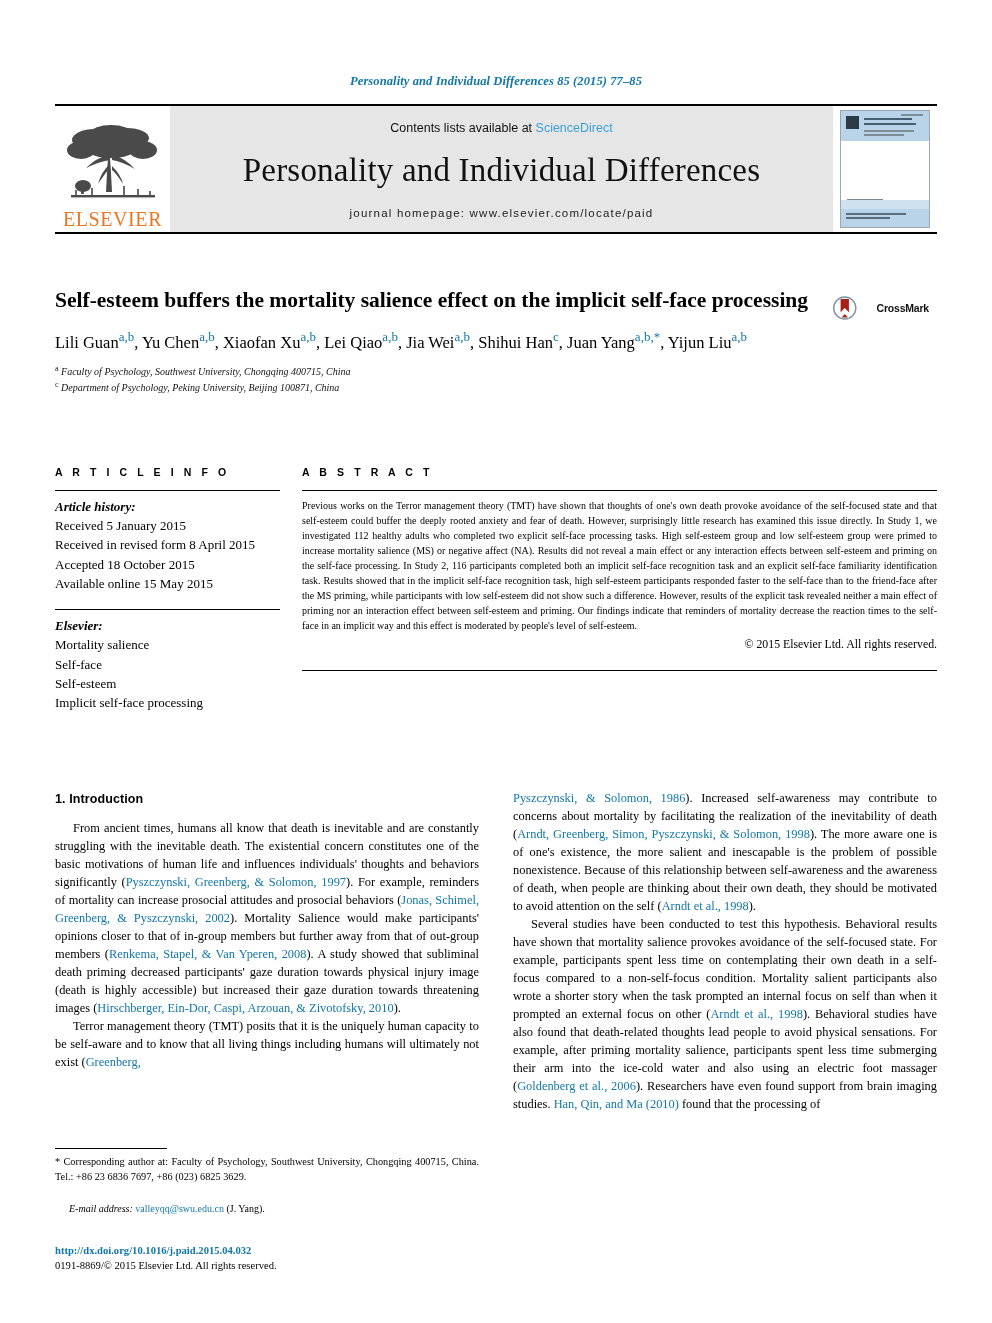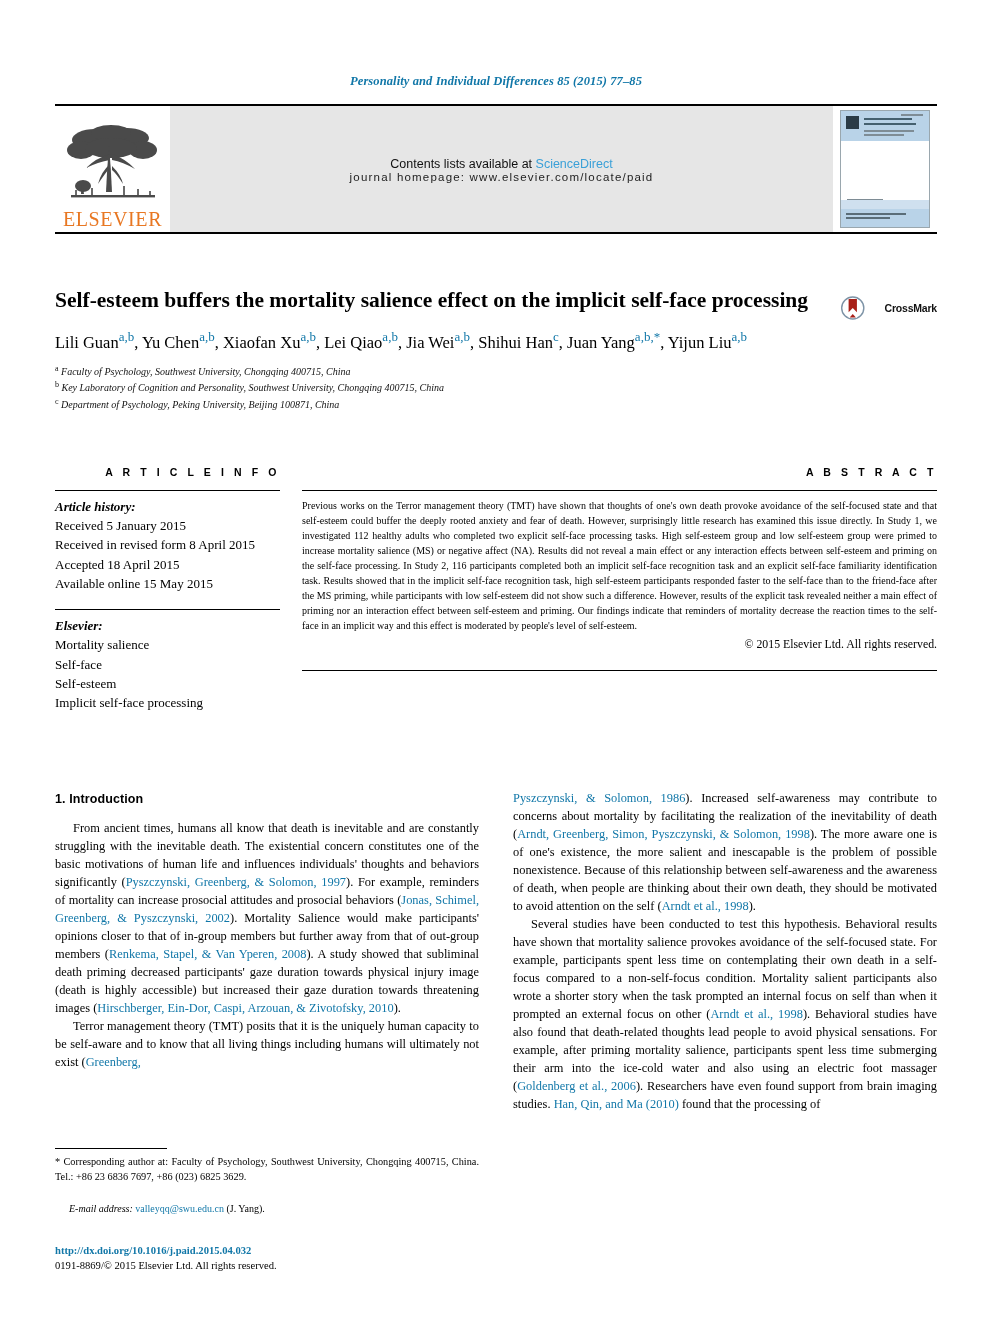--- a/index.html
+++ b/index.html
@@ -166,21 +166,21 @@
     font-family: "Liberation Serif", serif;
     font-size: 21.5px;
     font-weight: bold;
     line-height: 1.32;
     color: #000;
     width: 760px;
     margin: 0;
   }
   .crossmark {
     position: absolute;
-    right: 0;
+    right: 8px;
     top: 2px;
     width: 96px;
     height: 40px;
     display: flex;
     align-items: center;
     gap: 20px;
   }
   .crossmark-word {
     font-family: "Liberation Sans", sans-serif;
     font-size: 10.5px;
@@ -220,21 +220,20 @@
     left: 55px;
     top: 466px;
     width: 882px;
   }
   .sec-head {
     font-family: "Liberation Sans", sans-serif;
     font-size: 10.5px;
     font-weight: bold;
     letter-spacing: 3.6px;
     color: #000;
-    text-align: right;
   }
   .rule-thin {
     border-top: 1.4px solid #000;
   }
   .two-col {
     display: flex;
     gap: 0;
   }
   .col-info {
     width: 247px;
@@ -378,20 +377,21 @@
             <rect x="84" y="67" width="2" height="4"></rect>
           </g>
         </svg>
         <div class="elsevier-word">ELSEVIER</div>
       </div>
 
       <div class="journal-band">
         <div class="contents-line">
           <span>Contents lists available at </span><span class="sd">ScienceDirect</span>
         </div>
+        <div class="journal-title">Personality and Individual Differences</div>
         <div class="homepage-line">journal homepage: www.elsevier.com/locate/paid</div>
       </div>
 
       <div class="cover-thumb">
         <div class="cover-card">
           <div class="cover-head"></div>
           <div class="cover-sq"></div>
           <div class="cover-ln" style="left:23px;top:7px;width:48px;"></div>
           <div class="cover-ln" style="left:23px;top:12px;width:52px;"></div>
           <div class="cover-ln g" style="left:23px;top:19px;width:50px;height:1.5px;"></div>
@@ -420,21 +420,20 @@
         <path d="M11 4 h12 v19 l-6 -6 l-6 6 z" fill="#a81f17"></path>
         <path d="M17 24 l6 7 h-12 z" fill="#ffffff"></path>
         <path d="M17 25.5 l4.5 5.2 h-9 z" fill="#a81f17"></path>
       </svg>
       <span class="crossmark-word">CrossMark</span>
     </div>
 
     <div class="authors"><span>Lili Guan</span><sup>a,b</sup>, <span>Yu Chen</span><sup>a,b</sup>, <span>Xiaofan Xu</span><sup>a,b</sup>, <span>Lei Qiao</span><sup>a,b</sup>, <span>Jia Wei</span><sup>a,b</sup>, <span>Shihui Han</span><sup>c</sup>, <span>Juan Yang</span><sup>a,b,*</sup>, <span>Yijun Liu</span><sup>a,b</sup></div>
     <div class="affils">
         <div><sup>a</sup> Faculty of Psychology, Southwest University, Chongqing 400715, China</div>
-        <div><sup>b</sup> Key Laboratory of Cognition and Personality, Southwest University, Chongqing 400715, China</div>
         <div><sup>c</sup> Department of Psychology, Peking University, Beijing 100871, China</div>
       </div>
   </div>
 
   <div class="infoabs">
     <div class="two-col">
       <div class="col-info">
         <div class="sec-head">A R T I C L E   I N F O</div>
       </div>
       <div class="col-abs">
@@ -443,21 +442,21 @@
     </div>
 
     <div class="two-col" style="margin-top:12px;">
       <div class="col-info">
         <div class="rule-thin"></div>
         <div class="info-body">
           <div class="info-label">Article history:</div>
           <div>
               <div>Received 5 January 2015</div>
               <div>Received in revised form 8 April 2015</div>
-              <div>Accepted 18 April 2015</div>
+              <div>Accepted 18 October 2015</div>
               <div>Available online 15 May 2015</div>
             </div>
         </div>
         <div style="margin-top:16px;" class="rule-thin"></div>
         <div class="info-body kw-block">
           <div class="info-label">Elsevier:</div>
           <div>
               <div>Mortality salience</div>
               <div>Self-face</div>
               <div>Self-esteem</div>

